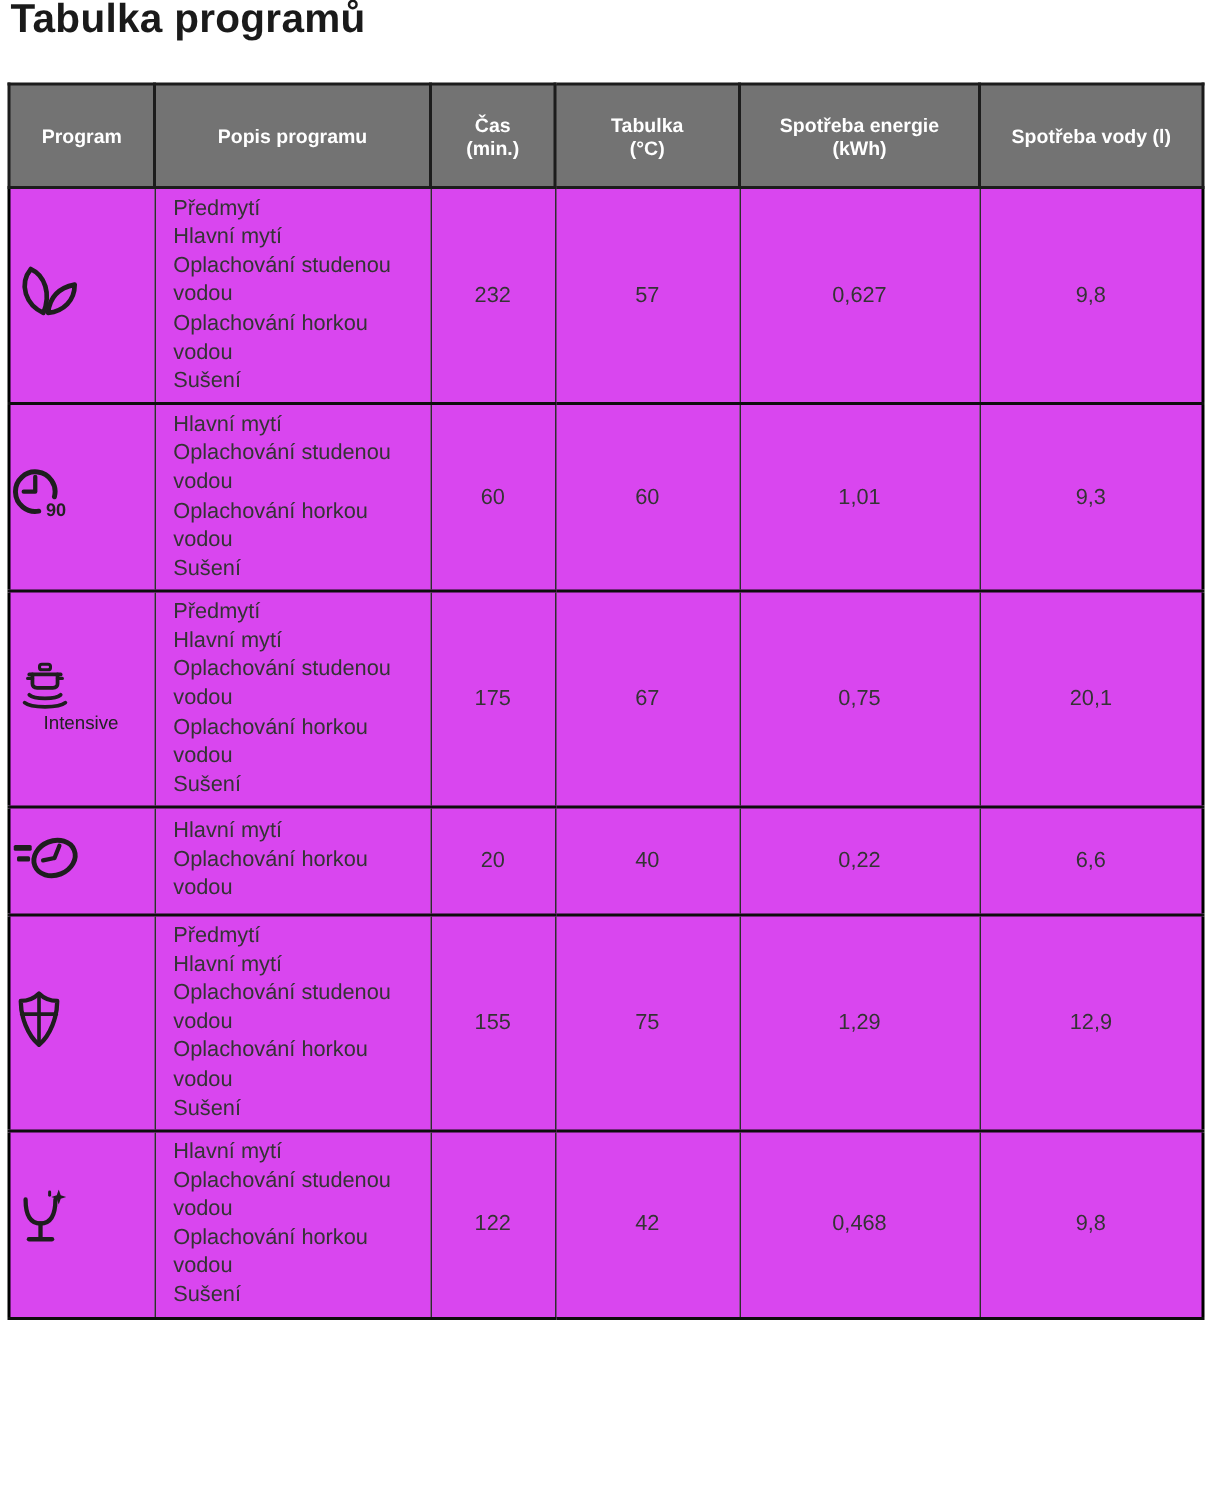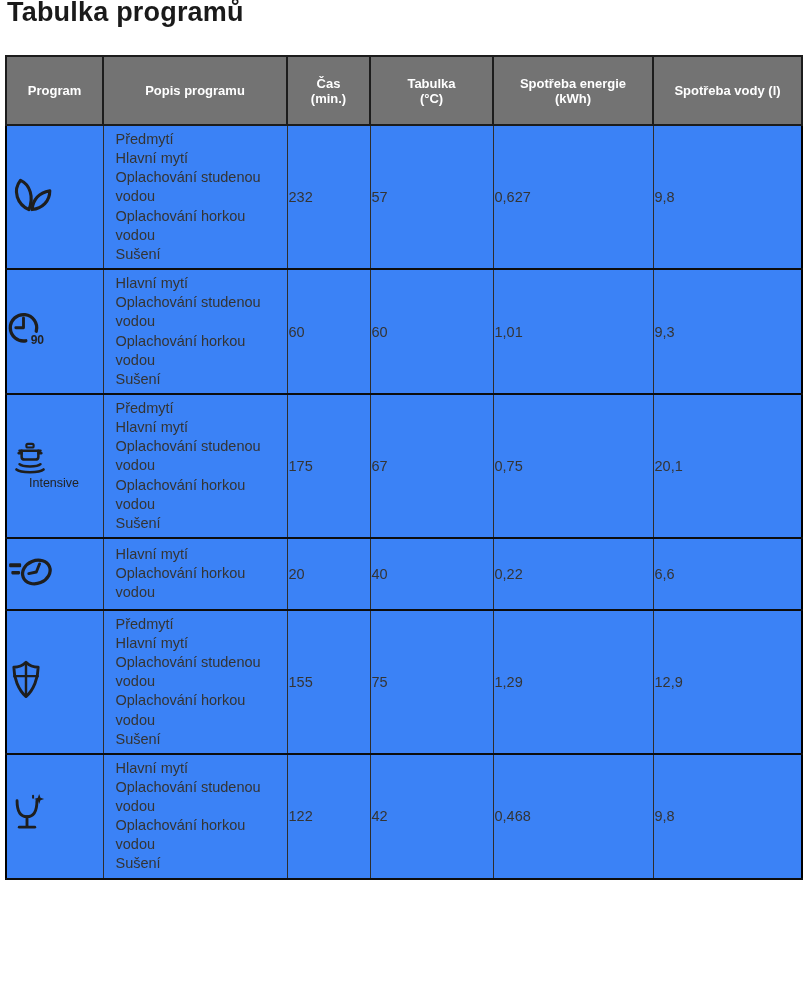--- a/index.html
+++ b/index.html
@@ -35,28 +35,28 @@
     padding:2px 4px;
     height:63px;
   }
   table.programs td{
     border-left:1px solid #2e2e2e;
     border-right:1px solid #2e2e2e;
     border-top:2px solid #0d0d0d;
     border-bottom:2px solid #0d0d0d;
     vertical-align:middle;
     font-size:14.5px;color:#343434;
-    background:#3b82f6;
+    background:#d946ef;
   }
   td.prog{text-align:left;padding:0;}
   td.desc{
     text-align:left;padding:4px 6px 4px 12px;
     white-space:pre-line;line-height:1.32;
   }
-  td.num{}
+  td.num{text-align:center;}
   .r1{height:144px;} .r2{height:125px;} .r3{height:139px;}
   .r4{height:72px;}  .r5{height:142px;} .r6{height:122px;}
   .icon-wrap{display:inline-block;line-height:0;}
   .prog-label{
     display:block;margin-top:1px;
     font-size:12.5px;color:#222;line-height:1.1;margin-left:22px;
   }
   svg .st{stroke:#1e1e1e;fill:none;stroke-linecap:round;stroke-linejoin:round;}
 </style>
 </head>

